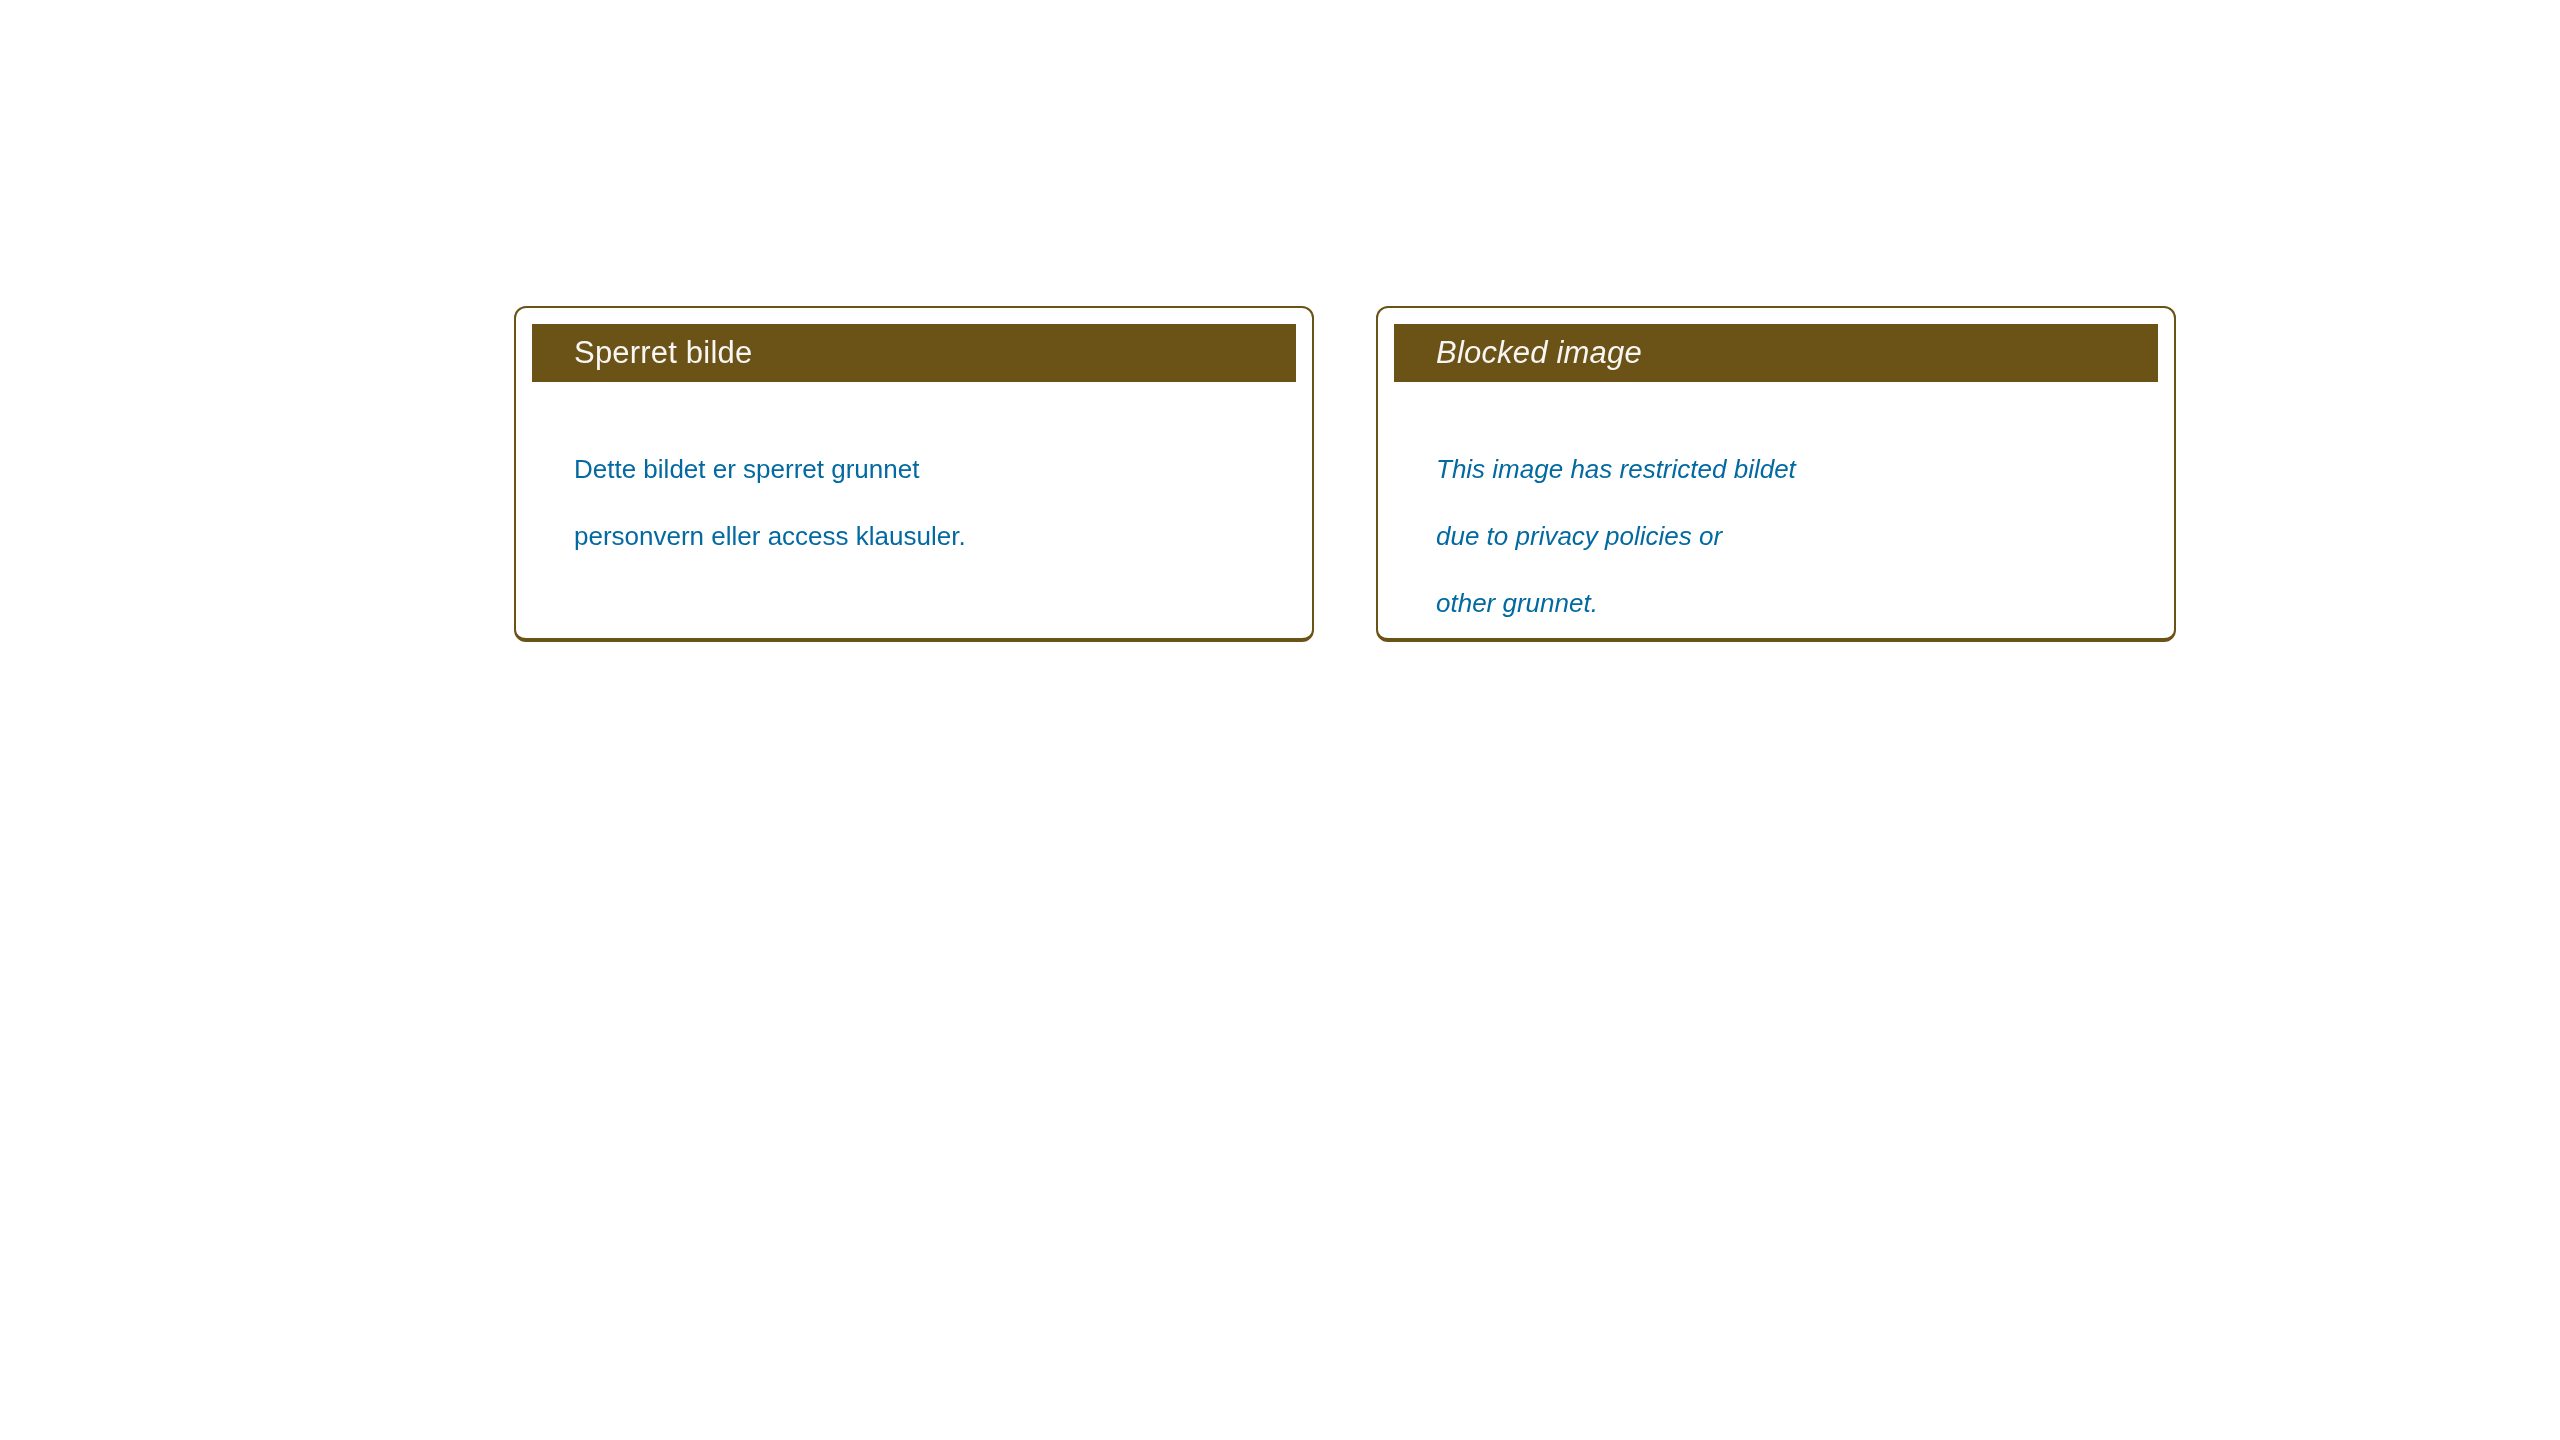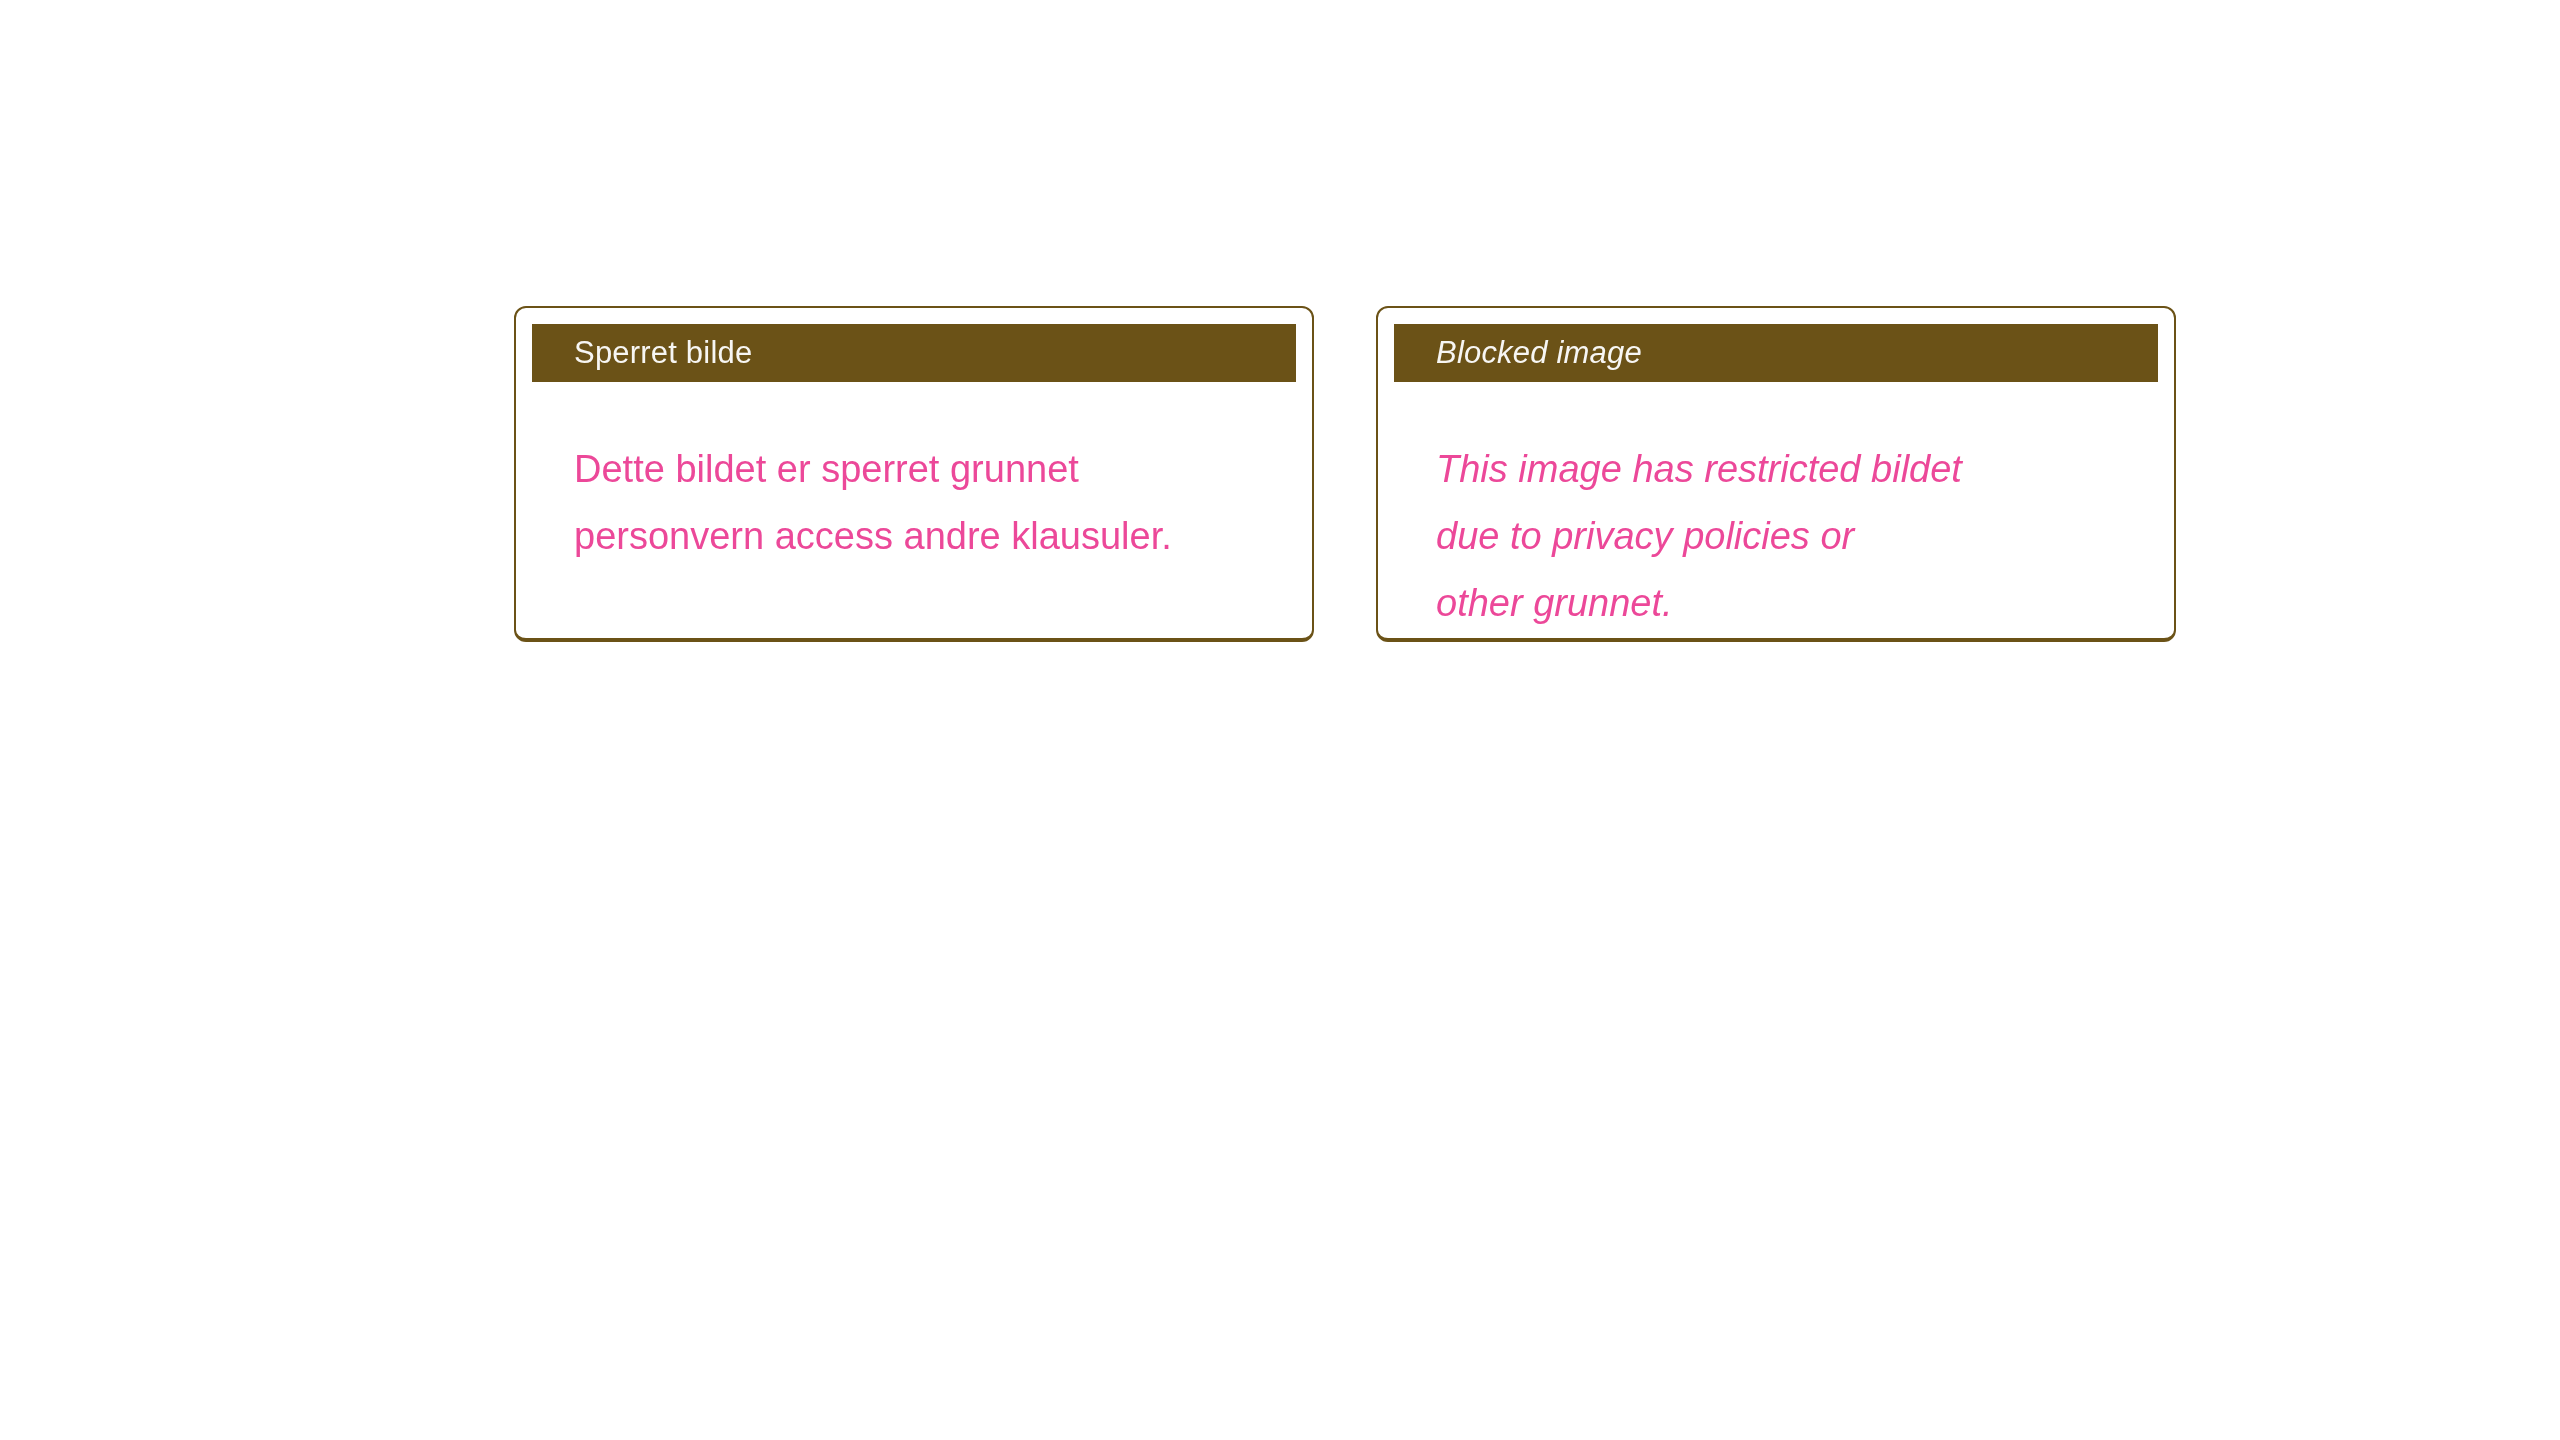--- a/index.html
+++ b/index.html
@@ -34,38 +34,38 @@
     background: #6b5217;
     color: #f7f6f3;
     font-size: 31px;
     line-height: 58px;
     padding: 0 26px;
     letter-spacing: 0.2px;
     white-space: nowrap;
   }
   .card-body {
     padding: 30px 26px 0 26px;
-    color: #ec4899;
-    font-size: 38px;
+    color: #0369a1;
+    font-size: 26px;
     line-height: 51px;
   }
   .card-body .line { white-space: nowrap; }
 </style>
 </head>
 <body>
 
 <div class="page">
 
   <div class="notice-card card-left">
     <div class="card-header">
       <span>Sperret bilde</span>
     </div>
     <div class="card-body">
       <div class="line">Dette bildet er sperret grunnet</div>
-      <div class="line">personvern access andre klausuler.</div>
+      <div class="line">personvern eller access klausuler.</div>
     </div>
   </div>
 
   <div class="notice-card card-right">
     <div class="card-header">
       <span>Blocked image</span>
     </div>
     <div class="card-body">
       <div class="line">This image has restricted bildet</div>
       <div class="line">due to privacy policies or</div>

